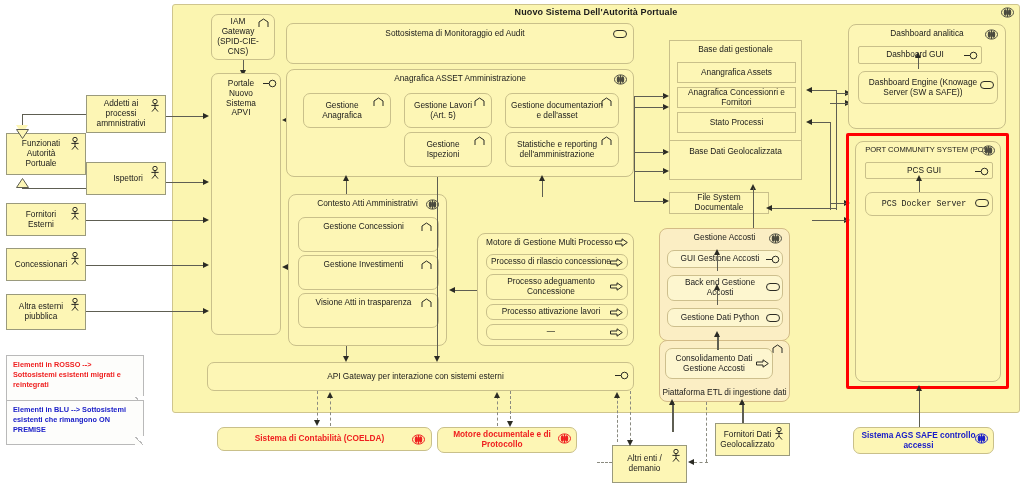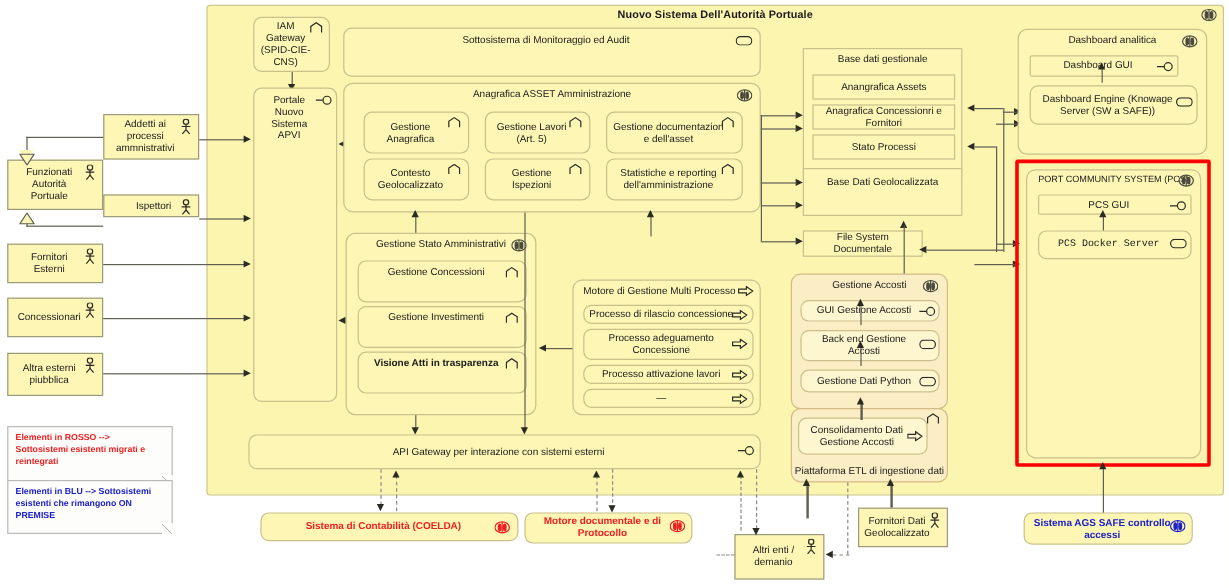--- a/index.html
+++ b/index.html
@@ -99,21 +99,21 @@
   <span class="ic-actor">
     <svg width="10" height="13" viewBox="0 0 10 13">
         <circle cx="5" cy="2.5" r="2.2" fill="none" stroke="#2b2b24" stroke-width="1"></circle>
         <line x1="5" y1="4.8" x2="5" y2="9" stroke="#2b2b24" stroke-width="1"></line>
         <line x1="1.4" y1="6.4" x2="8.6" y2="6.4" stroke="#2b2b24" stroke-width="1"></line>
         <line x1="5" y1="9" x2="2" y2="12.6" stroke="#2b2b24" stroke-width="1"></line>
         <line x1="5" y1="9" x2="8" y2="12.6" stroke="#2b2b24" stroke-width="1"></line>
       </svg>
   </span>
 </div>
-<div class="abs actor" style="left:86px;top:162px;width:80px;height:19px;padding-left:20px;">
+<div class="abs actor" style="left:86px;top:162px;width:80px;height:33px;padding-left:20px;">
   <span class="lbl">Ispettori</span>
   <span class="ic-actor">
     <svg width="10" height="13" viewBox="0 0 10 13">
         <circle cx="5" cy="2.5" r="2.2" fill="none" stroke="#2b2b24" stroke-width="1"></circle>
         <line x1="5" y1="4.8" x2="5" y2="9" stroke="#2b2b24" stroke-width="1"></line>
         <line x1="1.4" y1="6.4" x2="8.6" y2="6.4" stroke="#2b2b24" stroke-width="1"></line>
         <line x1="5" y1="9" x2="2" y2="12.6" stroke="#2b2b24" stroke-width="1"></line>
         <line x1="5" y1="9" x2="8" y2="12.6" stroke="#2b2b24" stroke-width="1"></line>
       </svg>
   </span>
@@ -253,28 +253,20 @@
       </span>
   </div>
   <div class="abs node" style="left:218px;top:23px;width:114px;height:35px;">
     <span class="lbl">Gestione documentazion e dell'asset</span>
     <span class="ic">
         <svg width="11" height="10" viewBox="0 0 11 10">
           <path d="M1 9 L1 4 L5.5 1 L10 4 L10 9" fill="none" stroke="#2b2b24" stroke-width="1"></path>
         </svg>
       </span>
   </div>
-  <div class="abs node" style="left:16px;top:62px;width:88px;height:35px;">
-    <span class="lbl">Contesto Geolocalizzato</span>
-    <span class="ic">
-        <svg width="11" height="10" viewBox="0 0 11 10">
-          <path d="M1 9 L1 4 L5.5 1 L10 4 L10 9" fill="none" stroke="#2b2b24" stroke-width="1"></path>
-        </svg>
-      </span>
-  </div>
   <div class="abs node" style="left:117px;top:62px;width:88px;height:35px;">
     <span class="lbl">Gestione Ispezioni</span>
     <span class="ic">
         <svg width="11" height="10" viewBox="0 0 11 10">
           <path d="M1 9 L1 4 L5.5 1 L10 4 L10 9" fill="none" stroke="#2b2b24" stroke-width="1"></path>
         </svg>
       </span>
   </div>
   <div class="abs node" style="left:218px;top:62px;width:114px;height:35px;">
     <span class="lbl">Statistiche e reporting dell'amministrazione</span>
@@ -286,21 +278,21 @@
   </div>
 </div>
 
 <div class="abs ln lnv" style="left:346px;top:177px;height:20px;"></div>
 <div class="abs arw arw-u" style="left:343px;top:175px;"></div>
 <div class="abs ln lnv" style="left:437px;top:177px;height:20px;"></div>
 <div class="abs ln lnv" style="left:542px;top:177px;height:20px;"></div>
 <div class="abs arw arw-u" style="left:539px;top:175px;"></div>
 
 <div class="abs group" style="left:288px;top:194px;width:159px;height:152px;">
-  <div class="gtitle lbl">Gestione Stato Amministrativi</div>
+  <div class="gtitle lbl">Contesto Atti Amministrativi</div>
   <div class="abs ic" style="right:7px;top:4px;">
     <svg width="13" height="11" viewBox="0 0 13 11">
         <ellipse cx="6.5" cy="5.5" rx="6" ry="4.6" fill="none" stroke="#4a4a3e" stroke-width="1"></ellipse>
         <line x1="6.5" y1="1" x2="6.5" y2="10" stroke="#4a4a3e" stroke-width="1"></line>
         <ellipse cx="4.4" cy="5.5" rx="1.6" ry="3.3" fill="#4a4a3e"></ellipse>
         <ellipse cx="8.6" cy="5.5" rx="1.6" ry="3.3" fill="#4a4a3e"></ellipse>
       </svg>
   </div>
   <div class="abs node" style="left:9px;top:22px;width:141px;height:35px;align-items:flex-start;padding-top:4px;">
     <span class="lbl" style="width:100%;">Gestione Concessioni</span>
@@ -312,21 +304,21 @@
   </div>
   <div class="abs node" style="left:9px;top:60px;width:141px;height:35px;align-items:flex-start;padding-top:4px;">
     <span class="lbl" style="width:100%;">Gestione Investimenti</span>
     <span class="ic" style="top:4px;">
         <svg width="11" height="10" viewBox="0 0 11 10">
           <path d="M1 9 L1 4 L5.5 1 L10 4 L10 9" fill="none" stroke="#2b2b24" stroke-width="1"></path>
         </svg>
       </span>
   </div>
   <div class="abs node" style="left:9px;top:98px;width:141px;height:35px;align-items:flex-start;padding-top:4px;">
-    <span class="lbl" style="width:100%;font-weight:bold;">Visione Atti in  trasparenza</span>
+    <span class="lbl" style="width:100%;">Visione Atti in  trasparenza</span>
     <span class="ic" style="top:4px;">
         <svg width="11" height="10" viewBox="0 0 11 10">
           <path d="M1 9 L1 4 L5.5 1 L10 4 L10 9" fill="none" stroke="#2b2b24" stroke-width="1"></path>
         </svg>
       </span>
   </div>
 </div>
 
 <div class="abs group" style="left:477px;top:233px;width:157px;height:113px;">
   <div class="gtitle lbl" style="left:4px;right:16px;">Motore di Gestione Multi Processo</div>

